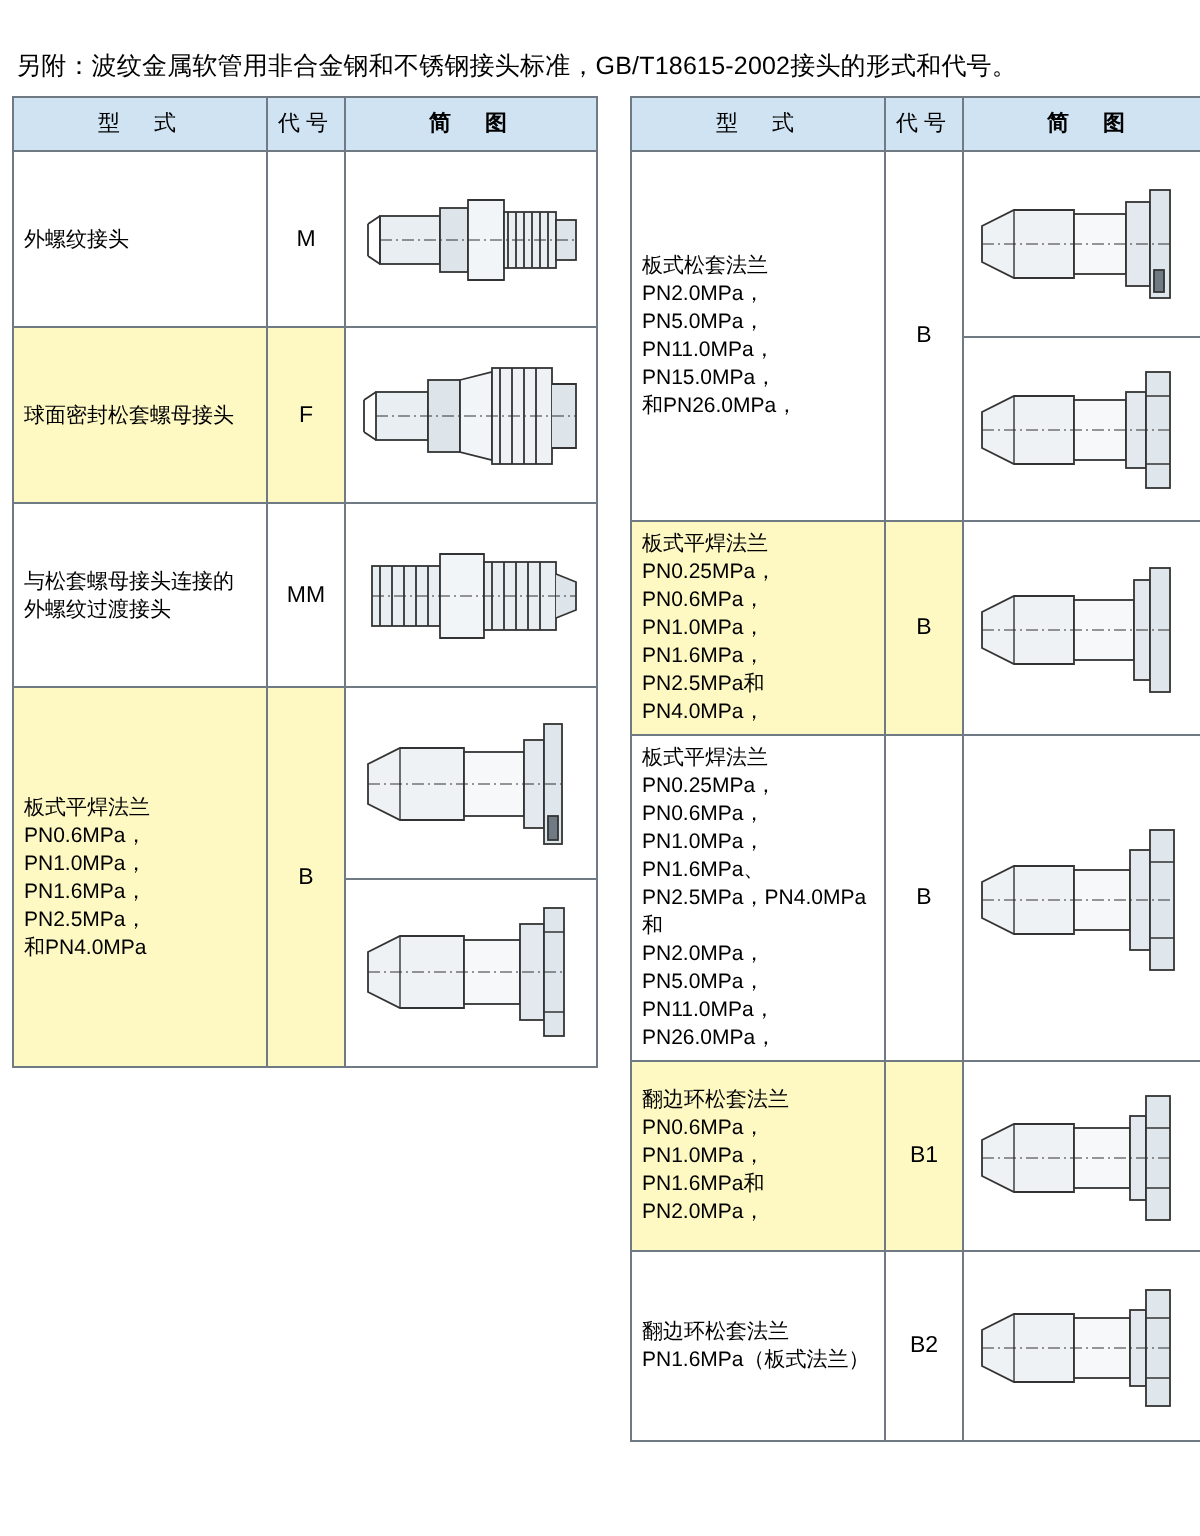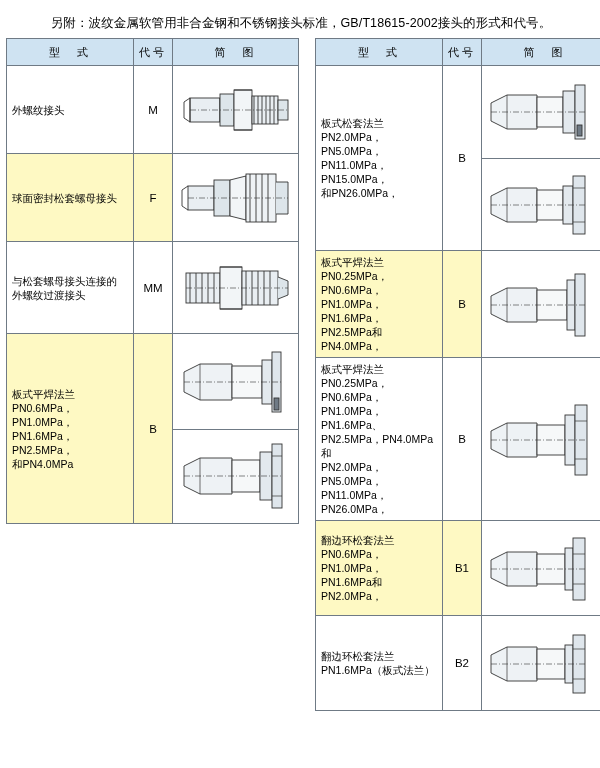--- a/index.html
+++ b/index.html
@@ -17,24 +17,23 @@
   .page {
     position: relative;
     width: 600px;
     height: 768px;
     box-sizing: border-box;
     padding: 8px 6px 4px 6px;
   }
   .doc-title {
     font-size: 12.5px;
     line-height: 18px;
-    margin: 6px 0 6px 2px;
+    margin: 16px 0 6px 2px;
     letter-spacing: 0.1px;
     white-space: nowrap;
-    text-align: center;
   }
   .tables {
     display: flex;
     gap: 16px;
     align-items: flex-start;
   }
   table {
     border-collapse: collapse;
     table-layout: fixed;
   }
@@ -50,21 +49,21 @@
   thead th {
     background: #cfe3f2;
     height: 26px;
     text-align: center;
     font-weight: normal;
     font-size: 11px;
     letter-spacing: 3px;
   }
   .col-type { width: 126px; }
   .col-code { width: 38px; }
-  .col-fig  { width: 125px; }
+  .col-fig  { width: 125px; font-weight: bold; }
   td.type {
     padding: 4px 5px;
     text-align: left;
     vertical-align: middle;
   }
   td.code {
     text-align: center;
     font-size: 11.5px;
   }
   td.fig {

